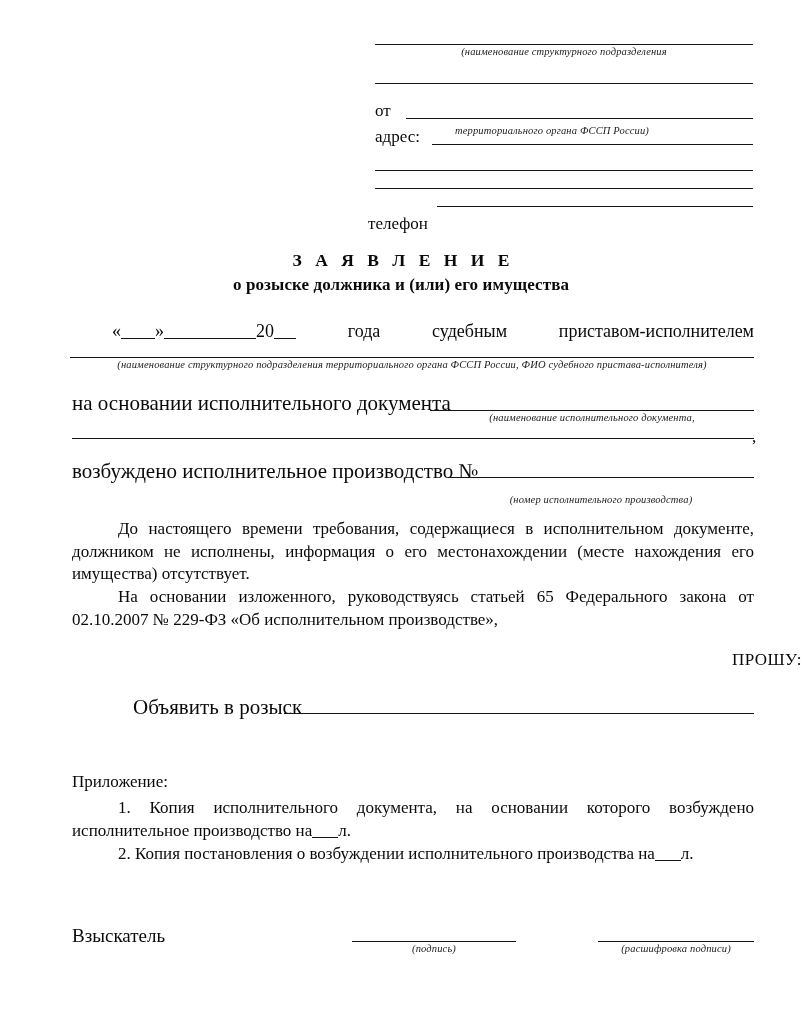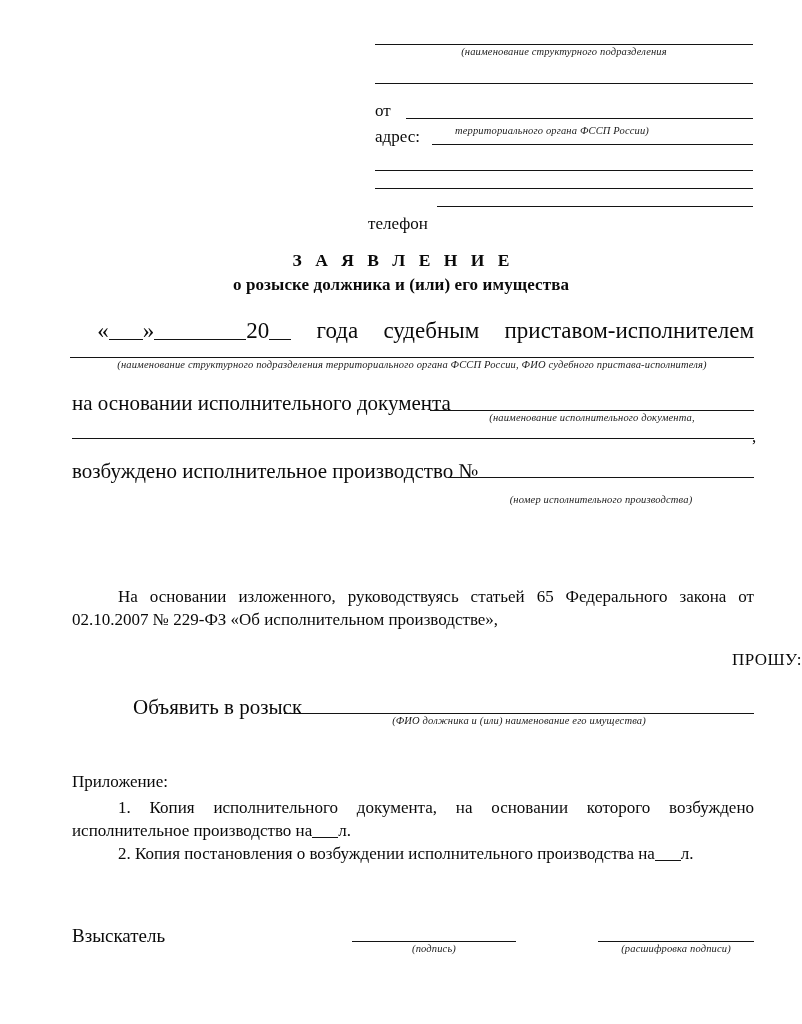--- a/index.html
+++ b/index.html
@@ -71,21 +71,21 @@
     font-weight: bold;
     letter-spacing: 0.1px;
   }
 
   
   #date-line {
     position: absolute;
     left: 72px;
     top: 320px;
     width: 682px;
-    font-size: 23px;
+    font-size: 18px;
     line-height: 22px;
     display: flex;
     align-items: baseline;
   }
   #date-line .dl-prefix { white-space: nowrap; }
   #date-line .dl-spacer { flex: 1 1 auto; }
   #date-line .dl-word { white-space: nowrap; }
 
   .fill {
     display: inline-block;
@@ -196,28 +196,28 @@
   <div class="rule" style="left:430px; top:410px; width:324px;"></div>
   <div class="cap cap-c" style="left:430px; top:411px; width:324px; white-space:normal;">(наименование исполнительного документа,</div>
 
   <div class="rule" style="left:72px; top:438px; width:682px;"></div>
   <span class="abs" style="left:752px; top:427px; font-size:17px;">,</span>
 
   <div class="inline-label" style="left:72px; top:460px;">возбуждено исполнительное производство №</div>
   <div class="rule" style="left:448px; top:477px; width:306px;"></div>
   <div class="cap cap-c" style="left:448px; top:478px; width:306px; white-space:normal;margin-top:15px;">(номер исполнительного производства)</div>
 
+  <div class="para" style="top:518px;">До настоящего времени требования, содержащиеся в исполнительном документе, должником не исполнены, информация о его местонахождении (месте нахождения его имущества) отсутствует.</div>
 
   <div class="para" style="top:586px;">На основании изложенного, руководствуясь статьей 65 Федерального закона от 02.10.2007 № 229-ФЗ «Об исполнительном производстве»,</div>
 
   <div id="proshu">ПРОШУ:</div>
 
   <div class="inline-label" style="left:124px; top:696px;margin-left:9px;">Объявить в розыск</div>
   <div class="rule" style="left:284px; top:713px; width:470px;"></div>
-  <div class="cap cap-c" style="left:284px; top:714px; width:470px; white-space:normal;">(ФИО должника и (или) наименование его имущества)</div>
 
   <div id="attach-head">Приложение:</div>
 
   <div class="para" style="top:797px;"><span>1. Копия исполнительного документа, на основании которого возбуждено исполнительное производство на</span><span class="underline-blank"></span><span>л.</span></div>
 
   <div class="para" style="top:843px;"><span>2. Копия постановления о возбуждении исполнительного производства на</span><span class="underline-blank"></span><span>л.</span></div>
 
   <div id="sig-label">Взыскатель</div>
 
   <div class="rule" style="left:352px; top:941px; width:164px;"></div>

